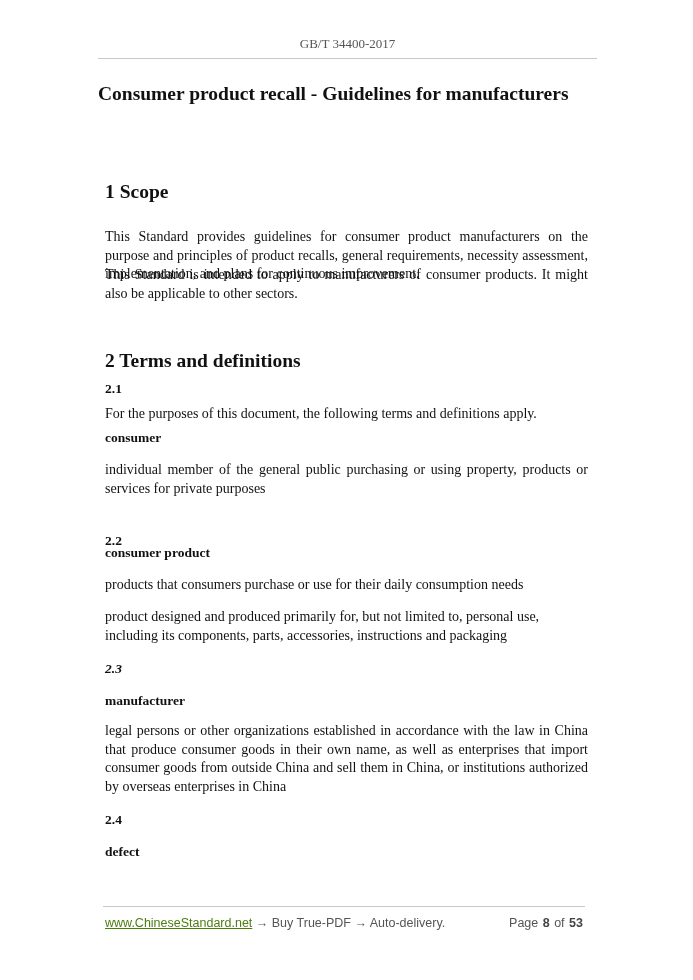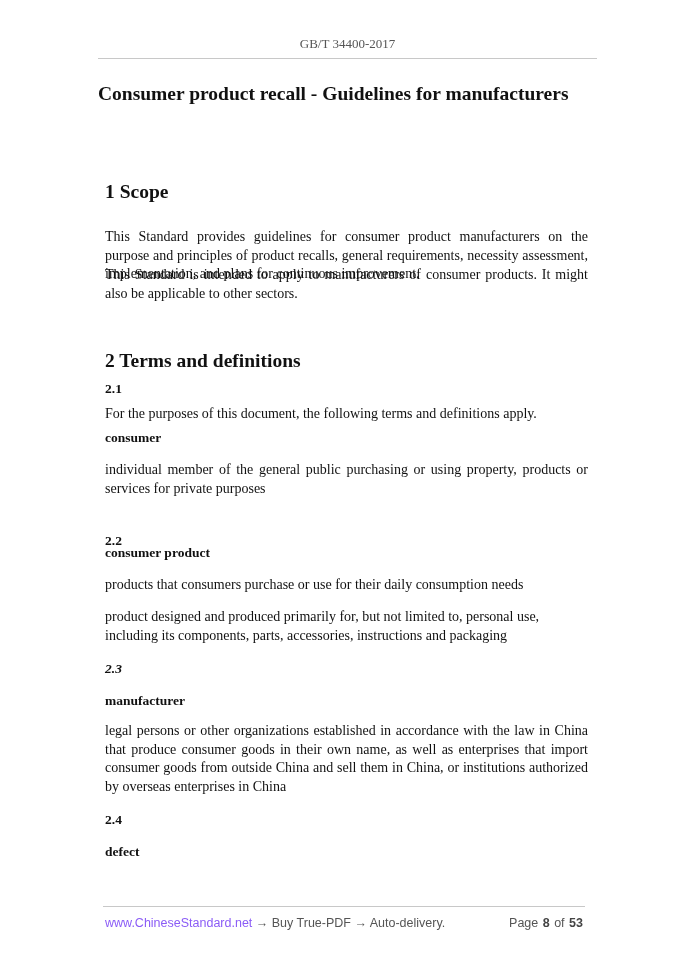--- a/index.html
+++ b/index.html
@@ -91,21 +91,22 @@
       top: 915px;
       width: 478px;
       display: flex;
       justify-content: space-between;
       font-family: "Liberation Sans", "DejaVu Sans", sans-serif;
       font-size: 12.5px;
       color: #555555;
       line-height: 16px;
     }
     .footer a {
-      color: #8b5cf6;
+      color: #4d7c0f;
+      text-decoration: underline;
     }
     .footer .page-info b { color: #444444; }
     .footer .page-info span { margin: 0 1px; }
   </style>
 </head>
 <body>
 
 <div class="page-header">GB/T 34400-2017</div>
 <div class="header-rule"></div>
 

